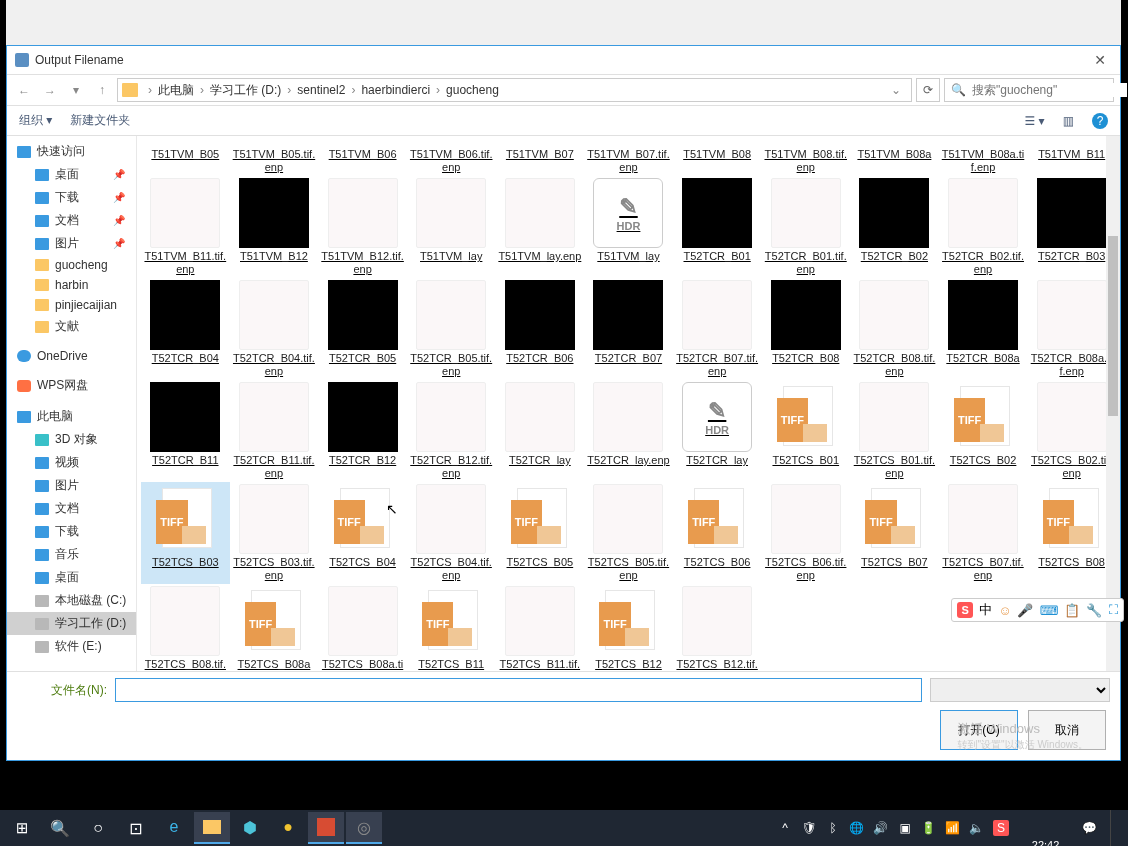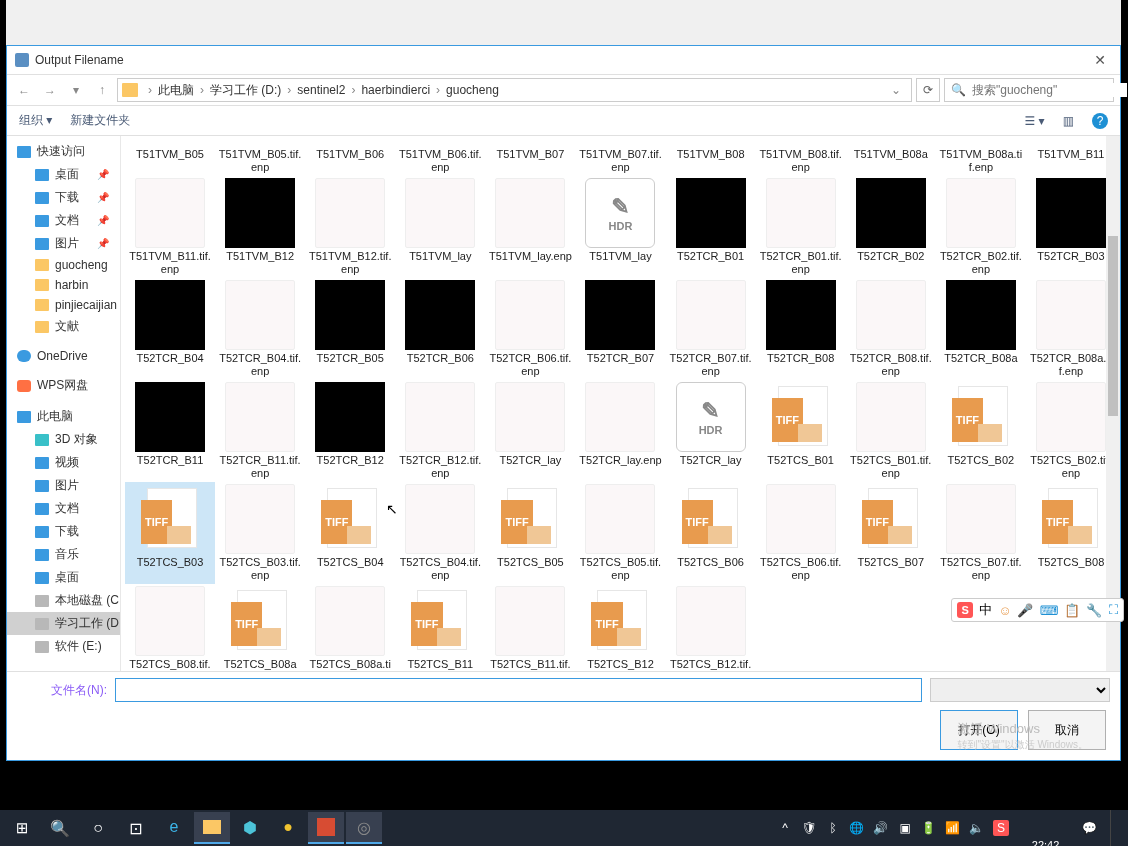--- a/index.html
+++ b/index.html
@@ -15,58 +15,58 @@
   .bc-item { color: #333; cursor: pointer; }
   .bc-sep { color: #888; padding: 0 4px; }
   .bc-dropdown { margin-left: auto; color:#888; padding:0 6px;}
   .refresh-btn { width: 24px; height: 24px; border: 1px solid #ccc; display:flex;align-items:center;justify-content:center; color:#666; cursor:pointer;}
   .searchbox { width: 170px; height: 24px; border: 1px solid #ccc; display: flex; align-items: center; padding: 0 6px; color: #999; gap: 6px; }
   .searchbox input { border: none; outline: none; font-size: 12px; flex:1; }
   .toolbar { height: 30px; display: flex; align-items: center; padding: 0 12px; gap: 18px; font-size: 12px; color: #4a5b76; border-bottom: 1px solid #e0e0e0; }
   .toolbar .spacer { margin-left: auto; }
   .toolbar .tb-btn { cursor: pointer; display:flex; align-items:center; gap:4px;}
   .body { flex: 1; display: flex; overflow: hidden; }
-  .sidebar { width: 114px; border-right: 1px solid #e8e8e8; overflow-y: auto; padding: 4px 0; }
+  .sidebar { width: 130px; border-right: 1px solid #e8e8e8; overflow-y: auto; padding: 4px 0; }
   .sb-item { display: flex; align-items: center; gap: 6px; padding: 3px 10px; font-size: 12px; color: #333; cursor: pointer; white-space: nowrap; }
   .sb-item.indent { padding-left: 28px; }
   .sb-item.selected { background: #d0d0d0; }
   .sb-item .pin { margin-left: auto; color:#aaa; font-size:10px; }
   .sb-ico { width: 14px; height: 12px; border-radius: 1px; flex-shrink:0; }
   .ic-star { background: #3a9ae0; }
   .ic-desk { background: #3a9ae0; }
   .ic-dl { background: #3a9ae0; }
   .ic-doc { background: #3a9ae0; }
   .ic-pic { background: #3a9ae0; }
   .ic-fold { background: #fbc765; }
   .ic-cloud { background: #3a9ae0; border-radius: 6px; }
   .ic-wps { background: #ff7043; border-radius: 3px; }
   .ic-pc { background: #3a9ae0; }
   .ic-3d { background: #39c0c8; }
   .ic-vid { background: #3a9ae0; }
   .ic-music { background: #3a9ae0; }
   .ic-drive { background: #b8b8b8; }
   .ic-net { background: #3a9ae0; }
   .filepane { flex: 1; overflow-y: auto; padding: 8px 4px; position:relative;}
-  .filegrid { display: grid; grid-template-columns: repeat(11, 1fr); gap: 0px; }
+  .filegrid { display: grid; grid-template-columns: repeat(11, 1fr); gap: 0px; text-decoration: underline; }
   .file { display: flex; flex-direction: column; align-items: center; padding: 2px 2px; cursor: pointer; }
   .file.selected { background: #cde6f7; }
   .thumb { width: 70px; height: 70px; display:flex; align-items:center; justify-content:center; margin-bottom: 2px; }
   .thumb.black { background: #000; }
   .thumb.blank { background: #fbf7f8; border:1px solid #eee; border-radius:2px;}
   .thumb.hdr { background: #fff; border:1px solid #ccc; border-radius:6px; font-size:11px; color:#888; font-weight:bold; flex-direction:column;}
   .thumb.hdr .hdr-icon { font-size:22px; }
   .thumb.tiff { background: none; position:relative; }
   .thumb.tiff .page { width: 50px; height: 60px; background: #fff; border:1px solid #e6e6e6; position:absolute; top:4px; right:8px; }
   .thumb.tiff .badge { position:absolute; left:6px; top:16px; background:#e89b4e; color:#fff; font-size:11px; font-weight:bold; padding:16px 4px; }
   .thumb.tiff .img { position:absolute; bottom:10px; right:14px; width:24px; height:18px; background:#f0c796;}
   .thumb.trim { height: 0px !important; }
   .fname { font-size: 11px; color: #222; text-align: center; line-height: 13px; word-break: break-all; max-width:84px; }
   .footer { border-top: 1px solid #e0e0e0; padding: 6px 10px 10px; display:flex; flex-direction:column; gap:8px; }
   .fn-row { display:flex; align-items:center; gap:8px; }
-  .fn-label { font-size:12px; color:#8b5cf6; width:90px; text-align:right;}
+  .fn-label { font-size:12px; color:#4d7c0f; width:90px; text-align:right;}
   .fn-input { flex:1; height:24px; border:1px solid #3a9ae0; padding:0 4px; font-size:12px;}
   .fn-combo { width:180px; height:24px; border:1px solid #ccc; font-size:12px;}
   .btn-row { display:flex; justify-content:flex-end; gap:10px; padding-right:4px;}
   .dlg-btn { width:78px; height:40px; border:1px solid #b0b0b0; background:#f4f4f4; font-size:12px; cursor:pointer; display:flex; align-items:center; justify-content:center;}
   .dlg-btn.primary { border:1px solid #3a9ae0; }
   .cursor-arrow { position:absolute; left:386px; top:501px; font-size:14px; color:#000; pointer-events:none; z-index:50;}
   .watermark { position:absolute; right:40px; bottom:94px; font-size:13px; color:#bbb; z-index:40; text-align:left;}
   .watermark .wm2 { font-size:10px; color:#ccc; }
   .ime-bar { position:absolute; right:4px; top:598px; background:#fff; border:1px solid #ccc; border-radius:3px; display:flex; align-items:center; gap:6px; padding:2px 5px; font-size:13px; z-index:60;}
   .ime-bar .sogou { width:16px; height:16px; background:#f55; border-radius:3px; display:flex;align-items:center;justify-content:center;color:#fff;font-size:11px;font-weight:bold;}
@@ -334,26 +334,26 @@
           </div>
           <div class="file">
             <div class="thumb blank"></div>
             <div class="fname">T52TCR_B04.tif.enp</div>
           </div>
           <div class="file">
             <div class="thumb black"></div>
             <div class="fname">T52TCR_B05</div>
           </div>
           <div class="file">
+            <div class="thumb blank"></div>
+            <div class="fname">T52TCR_B05.tif.enp</div>
+          </div>
+          <div class="file">
             <div class="thumb black"></div>
             <div class="fname">T52TCR_B06</div>
-          </div>
-          <div class="file">
-            <div class="thumb blank"></div>
-            <div class="fname">T52TCR_B06.tif.enp</div>
           </div>
           <div class="file">
             <div class="thumb black"></div>
             <div class="fname">T52TCR_B07</div>
           </div>
           <div class="file">
             <div class="thumb blank"></div>
             <div class="fname">T52TCR_B07.tif.enp</div>
           </div>
           <div class="file">

